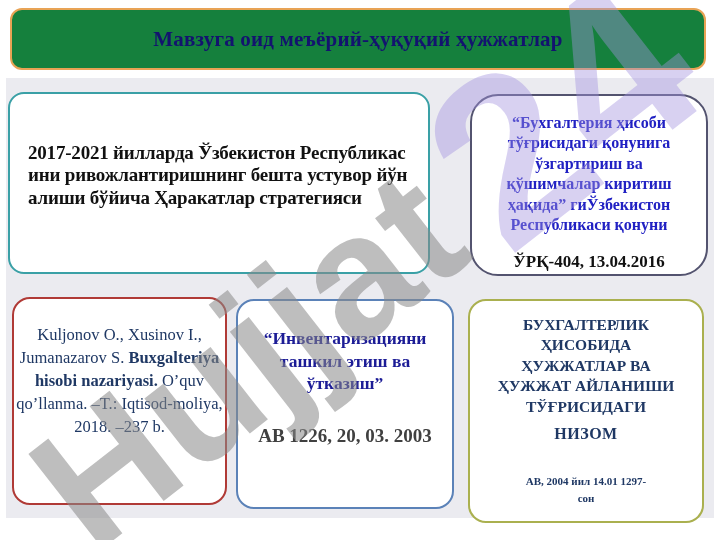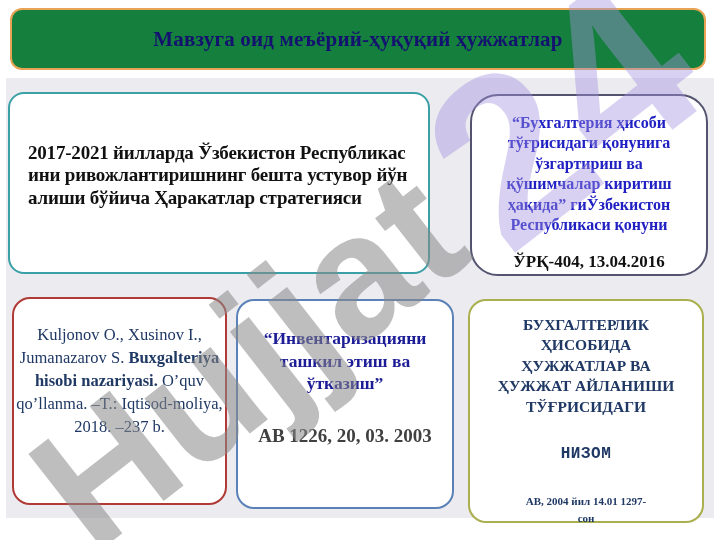--- a/index.html
+++ b/index.html
@@ -80,21 +80,21 @@
     color:#404040;font-weight:bold;font-size:19px;
   }
   
   .card-regulation{
     left:468px;top:299px;width:236px;height:224px;
     border-color:#aab04f;border-radius:18px;
     padding:14px 10px 0;text-align:center;
     color:#1f3864;font-weight:bold;
   }
   .reg-body{font-size:15.5px;line-height:1.32;white-space:pre-line;}
-  .reg-name{font-size:16px;margin-top:28px;letter-spacing:0.5px;font-family:Liberation Mono, monospace;}
+  .reg-name{font-size:16px;margin-top:8px;letter-spacing:0.5px;}
   .reg-ref{font-size:11px;margin-top:30px;line-height:1.55;white-space:pre-line;}
   
   .watermark{
     position:absolute;inset:0;z-index:5;pointer-events:none;
     display:flex;align-items:center;justify-content:center;
     transform:rotate(-38deg);
     font-family:"Liberation Sans","DejaVu Sans",sans-serif;font-weight:bold;
     white-space:nowrap;
   }
   .wm-word{font-size:175px;color:#8a8a8a;opacity:0.55;}

